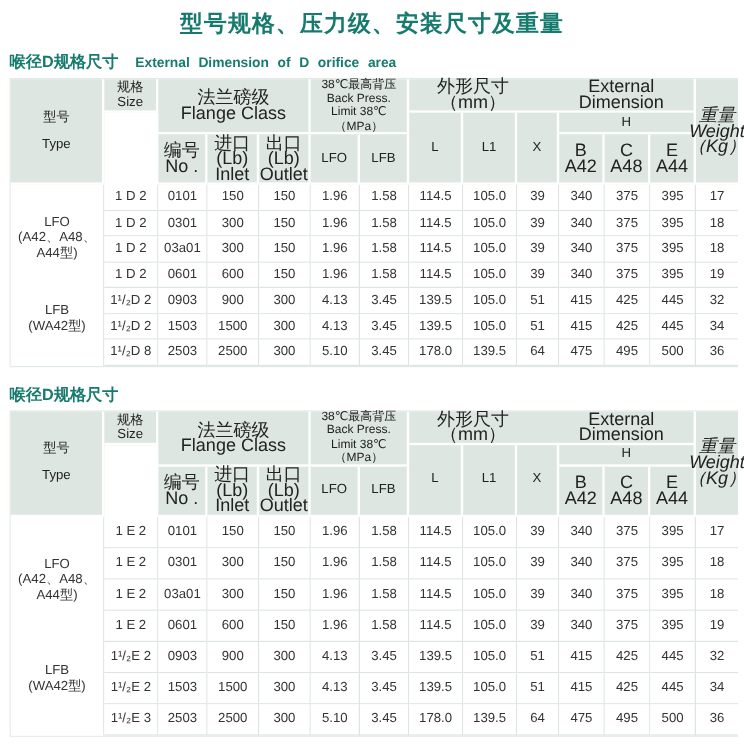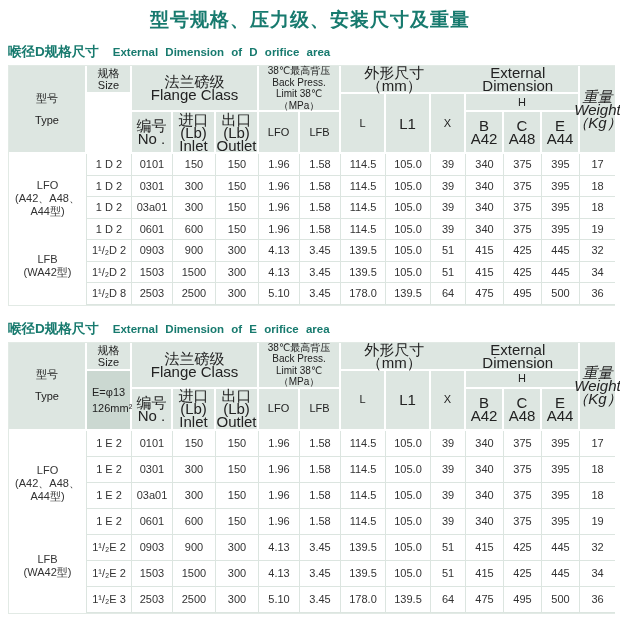--- a/index.html
+++ b/index.html
@@ -34,21 +34,21 @@
     padding-left:5px; line-height:16px; font-size:11px; }
   .hc-flange { grid-column:3/6; grid-row:1/3; }
   .hc-no { grid-column:3; grid-row:3; }
   .hc-inlet { grid-column:4; grid-row:3; }
   .hc-outlet { grid-column:5; grid-row:3; }
   .hc-back { grid-column:6/8; grid-row:1/3; font-size:10px; line-height:11.5px; }
   .hc-lfo { grid-column:6; grid-row:3; font-size:11px; }
   .hc-lfb { grid-column:7; grid-row:3; font-size:11px; }
   .hc-ext { grid-column:8/14; grid-row:1; }
   .hc-L  { grid-column:8; grid-row:2/4; font-size:11px; }
-  .hc-L1 { grid-column:9; grid-row:2/4; font-size:15px; }
+  .hc-L1 { grid-column:9; grid-row:2/4; font-size:11px; }
   .hc-X  { grid-column:10; grid-row:2/4; font-size:11px; }
   .hc-H  { grid-column:11/14; grid-row:2; font-size:11px; }
   .hc-B  { grid-column:11; grid-row:3; }
   .hc-C  { grid-column:12; grid-row:3; }
   .hc-E  { grid-column:13; grid-row:3; }
   .hc-weight { grid-column:14; grid-row:1/4; border-right:none;font-style:italic; }
 
   
   .dc { background:#fff; border-right:1px solid #dce5e0; border-bottom:1px solid #dce5e0;
     display:flex; align-items:center; justify-content:center; font-size:11px; color:#333; }
@@ -228,35 +228,30 @@
       <div class="dc" style="grid-area: 10 / 9;">139.5</div>
       <div class="dc" style="grid-area: 10 / 10;">64</div>
       <div class="dc" style="grid-area: 10 / 11;">475</div>
       <div class="dc" style="grid-area: 10 / 12;">495</div>
       <div class="dc" style="grid-area: 10 / 13;">500</div>
       <div class="dc" style="grid-area: 10 / 14; border-right: none;">36</div>
     </div>
 
   <div class="section-label" style="margin-top:14px;">
     <span class="section-zh">喉径D规格尺寸</span>
-    <span class="section-en">External Dimension of E orifice area</span>
   </div>
 
   <div class="tbl tbl-e">
     <div class="hc hc-type">
       <span>型号</span>
       <span>Type</span>
     </div>
     <div class="hc hc-size-top">
       <span>规格</span>
       <span>Size</span>
-    </div>
-    <div class="hc hc-size-val">
-      <span>E=φ13</span>
-      <span>126mm²</span>
     </div>
     <div class="hc hc-flange">
       <span>法兰磅级</span>
       <span>Flange Class</span>
     </div>
     <div class="hc hc-no">
       <span>编号</span>
       <span>No .</span>
     </div>
     <div class="hc hc-inlet">

